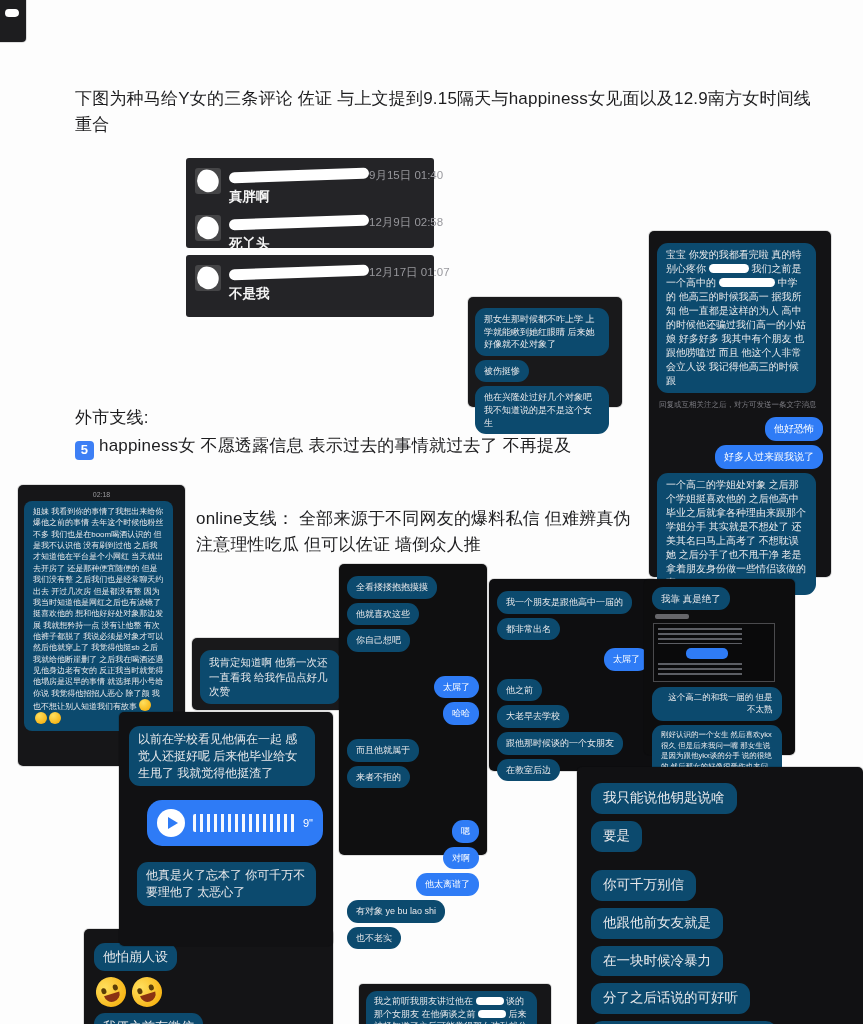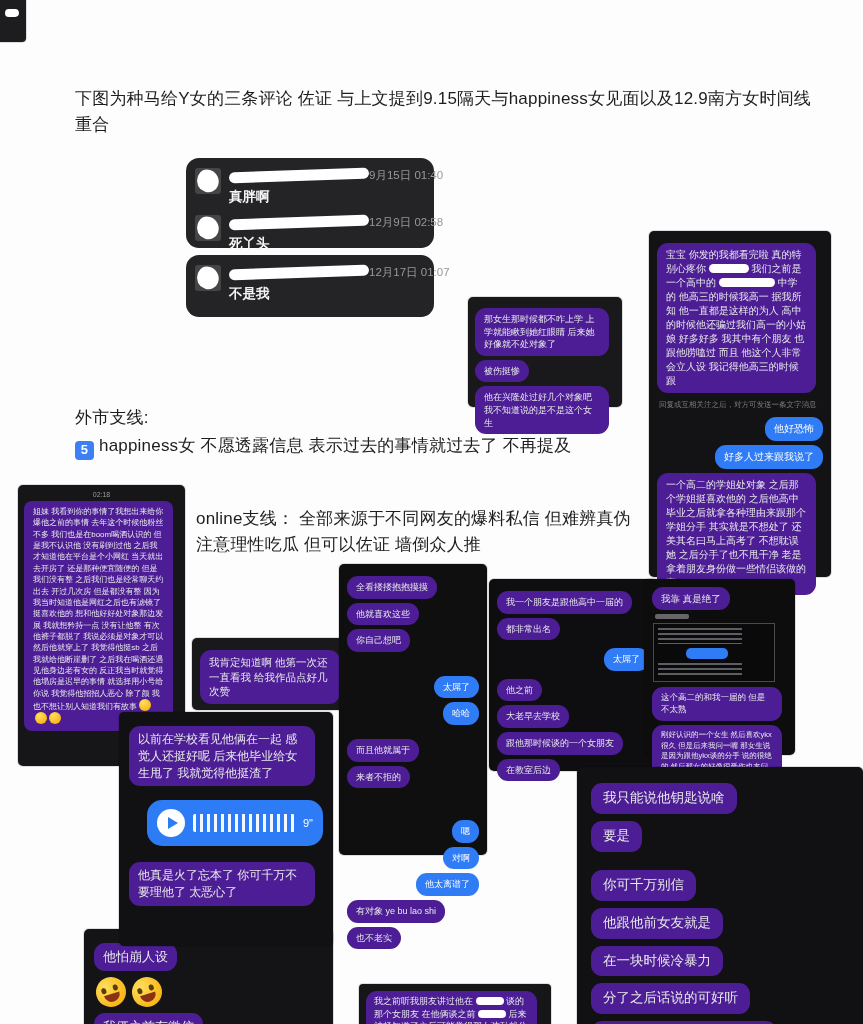--- a/index.html
+++ b/index.html
@@ -8,30 +8,30 @@
 
   .hdr{position:absolute;color:#1d1d1f;font-size:17px;line-height:1.55;font-weight:500;letter-spacing:.2px;}
 
   
   .shot{position:absolute;background:#131315;border-radius:5px;box-shadow:0 0 0 1px rgba(0,0,0,.12);box-sizing:border-box;}
   .cut{overflow:hidden;}
 
   
   .row{display:flex;margin:4px 0;}
   .row.out{justify-content:flex-end;}
-  .bbl{display:inline-block;background:#4c1d95;color:#e9e9eb;border-radius:11px;padding:5px 9px;max-width:96%;line-height:1.4;word-break:break-all;box-sizing:border-box;}
+  .bbl{display:inline-block;background:#0c4a6e;color:#e9e9eb;border-radius:11px;padding:5px 9px;max-width:96%;line-height:1.4;word-break:break-all;box-sizing:border-box;}
   .row.out .bbl{background:#2f7cf6;color:#fff;}
 
   
   .scr{background:#ffffff;border-radius:7px;display:inline-block;height:11px;transform:rotate(-2deg);vertical-align:middle;}
   .scr-in{background:#fff;border-radius:5px;display:inline-block;height:9px;vertical-align:-1px;}
   .w28{width:28px}.w40{width:40px}.w56{width:56px}.w140{width:140px}
 
   
-  .cpanel{background:#242427;border-radius:13px;padding:7px 9px;box-sizing:border-box;}
+  .cpanel{background:#242427;border-radius:3px;padding:7px 9px;box-sizing:border-box;}
   .crow{display:flex;gap:8px;margin:3px 0 9px 0;}
   .ava{width:26px;height:26px;background:#454547;border-radius:3px;position:relative;flex:0 0 auto;}
   .ava::after{content:"";position:absolute;inset:2px;background:#fff;border-radius:45% 60% 50% 55%;transform:rotate(20deg);}
   .ccol{flex:1;}
   .chead{display:flex;justify-content:space-between;align-items:center;}
   .ctime{color:#98989d;font-size:11.5px;white-space:nowrap;}
   .ctext{color:#f4f4f4;font-size:13.5px;font-weight:600;margin-top:5px;}
 
   .sys{color:#7c7c82;font-size:7.5px;margin:7px 2px;}
   .time-small{color:#9a9a9e;font-size:7px;text-align:center;margin-bottom:3px;}
@@ -202,21 +202,21 @@
     <div class="row in">
         <div class="bbl">以前在学校看见他俩在一起 感觉人还挺好呢 后来他毕业给女生甩了 我就觉得他挺渣了</div>
       </div>
     <div class="row out" style="margin-top:14px;">
       <div class="voice">
         <div class="play"></div>
         <div class="wave"></div>
         <div class="vdur">9"</div>
       </div>
     </div>
-    <div class="row in" style="margin-top:16px;">
+    <div class="row in" style="margin-top:16px;margin-left:8px;">
         <div class="bbl">他真是火了忘本了 你可千万不要理他了 太恶心了</div>
       </div>
   </div>
 
   <div class="shot" style="left:489px;top:579px;width:168px;height:192px;padding:8px;font-size:9px;background:#0e0e10;">
     <div class="row in">
         <div class="bbl">我一个朋友是跟他高中一届的</div>
       </div>
     <div class="row in">
         <div class="bbl">都非常出名</div>
@@ -247,21 +247,21 @@
   <div class="shot" style="left:644px;top:579px;width:151px;height:176px;padding:8px;font-size:9.5px;background:#0d0d0e;">
     <div class="row in" style="margin-top:0;">
         <div class="bbl">我靠 真是绝了</div>
       </div>
     <div class="tinybar"></div>
     <div class="mini">
       <div class="mini-lines" style="height:16px;"></div>
       <div class="mini-blue"></div>
       <div class="mini-lines" style="height:14px;"></div>
     </div>
-    <div class="row in" style="font-size:8.5px;">
+    <div class="row in" style="font-size:8.5px;text-align:right;">
         <div class="bbl">这个高二的和我一届的 但是不太熟</div>
       </div>
     <div class="row in" style="font-size:7.5px;">
         <div class="bbl">刚好认识的一个女生 然后喜欢ykx很久 但是后来我问一嘴 那女生说是因为跟他ykx谈的分手 说的很绝的 然后那女的好像很受伤也来问我</div>
       </div>
   </div>
 
   <div class="shot cut" style="left:577px;top:767px;width:286px;height:257px;padding:12px 14px;font-size:13.5px;border-radius:5px 5px 0 0;background:#111113;">
     <div class="row">
         <div class="bbl" style="padding:6px 12px;">我只能说他钥匙说啥</div>

